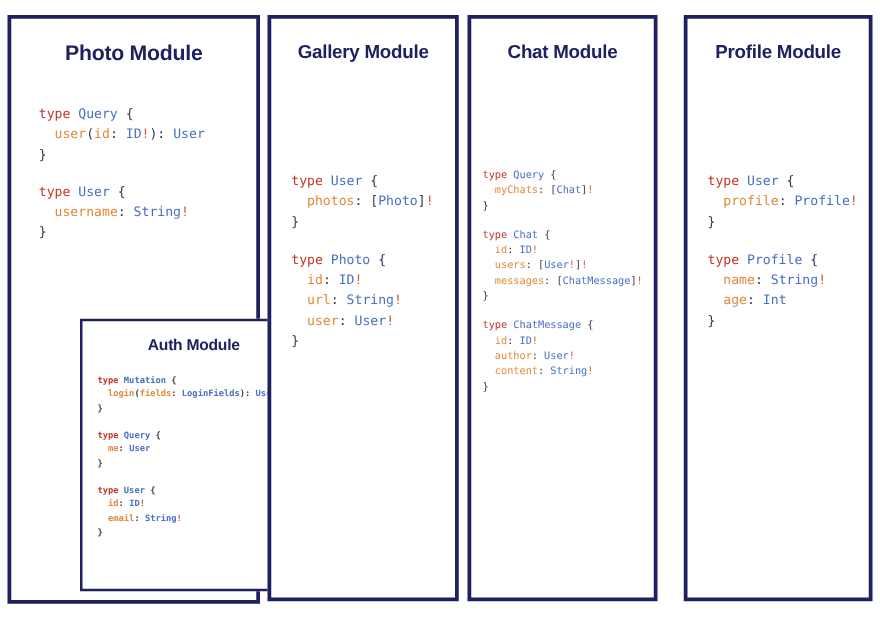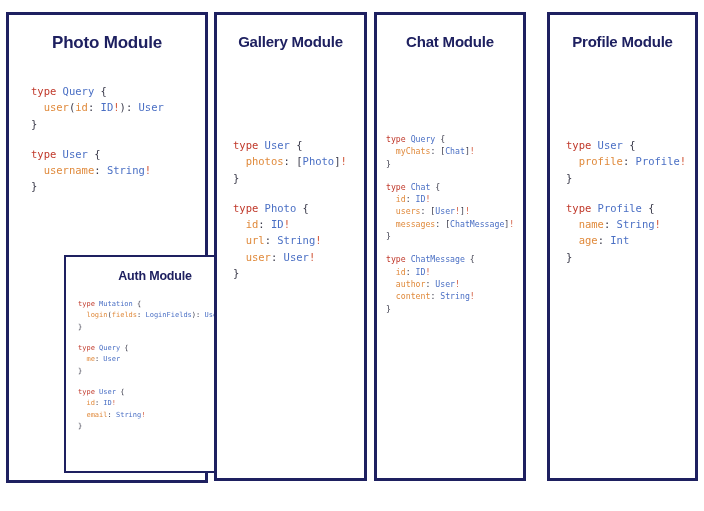--- a/index.html
+++ b/index.html
@@ -83,20 +83,21 @@
     box-sizing: border-box;
     margin-left: 48px;
   }
   #auth-box .panel-title { font-size: 12.5px; margin-top: 12px; }
   #auth-code {
     position: absolute;
     left: 12px;
     top: 42px;
     font-size: 7px;
     line-height: 1.62;
+    font-weight: bold;
   }
 
   #gallery-code {
     position: absolute;
     left: 16px;
     top: 122px;
     font-size: 10.5px;
   }
 
   #chat-code {

